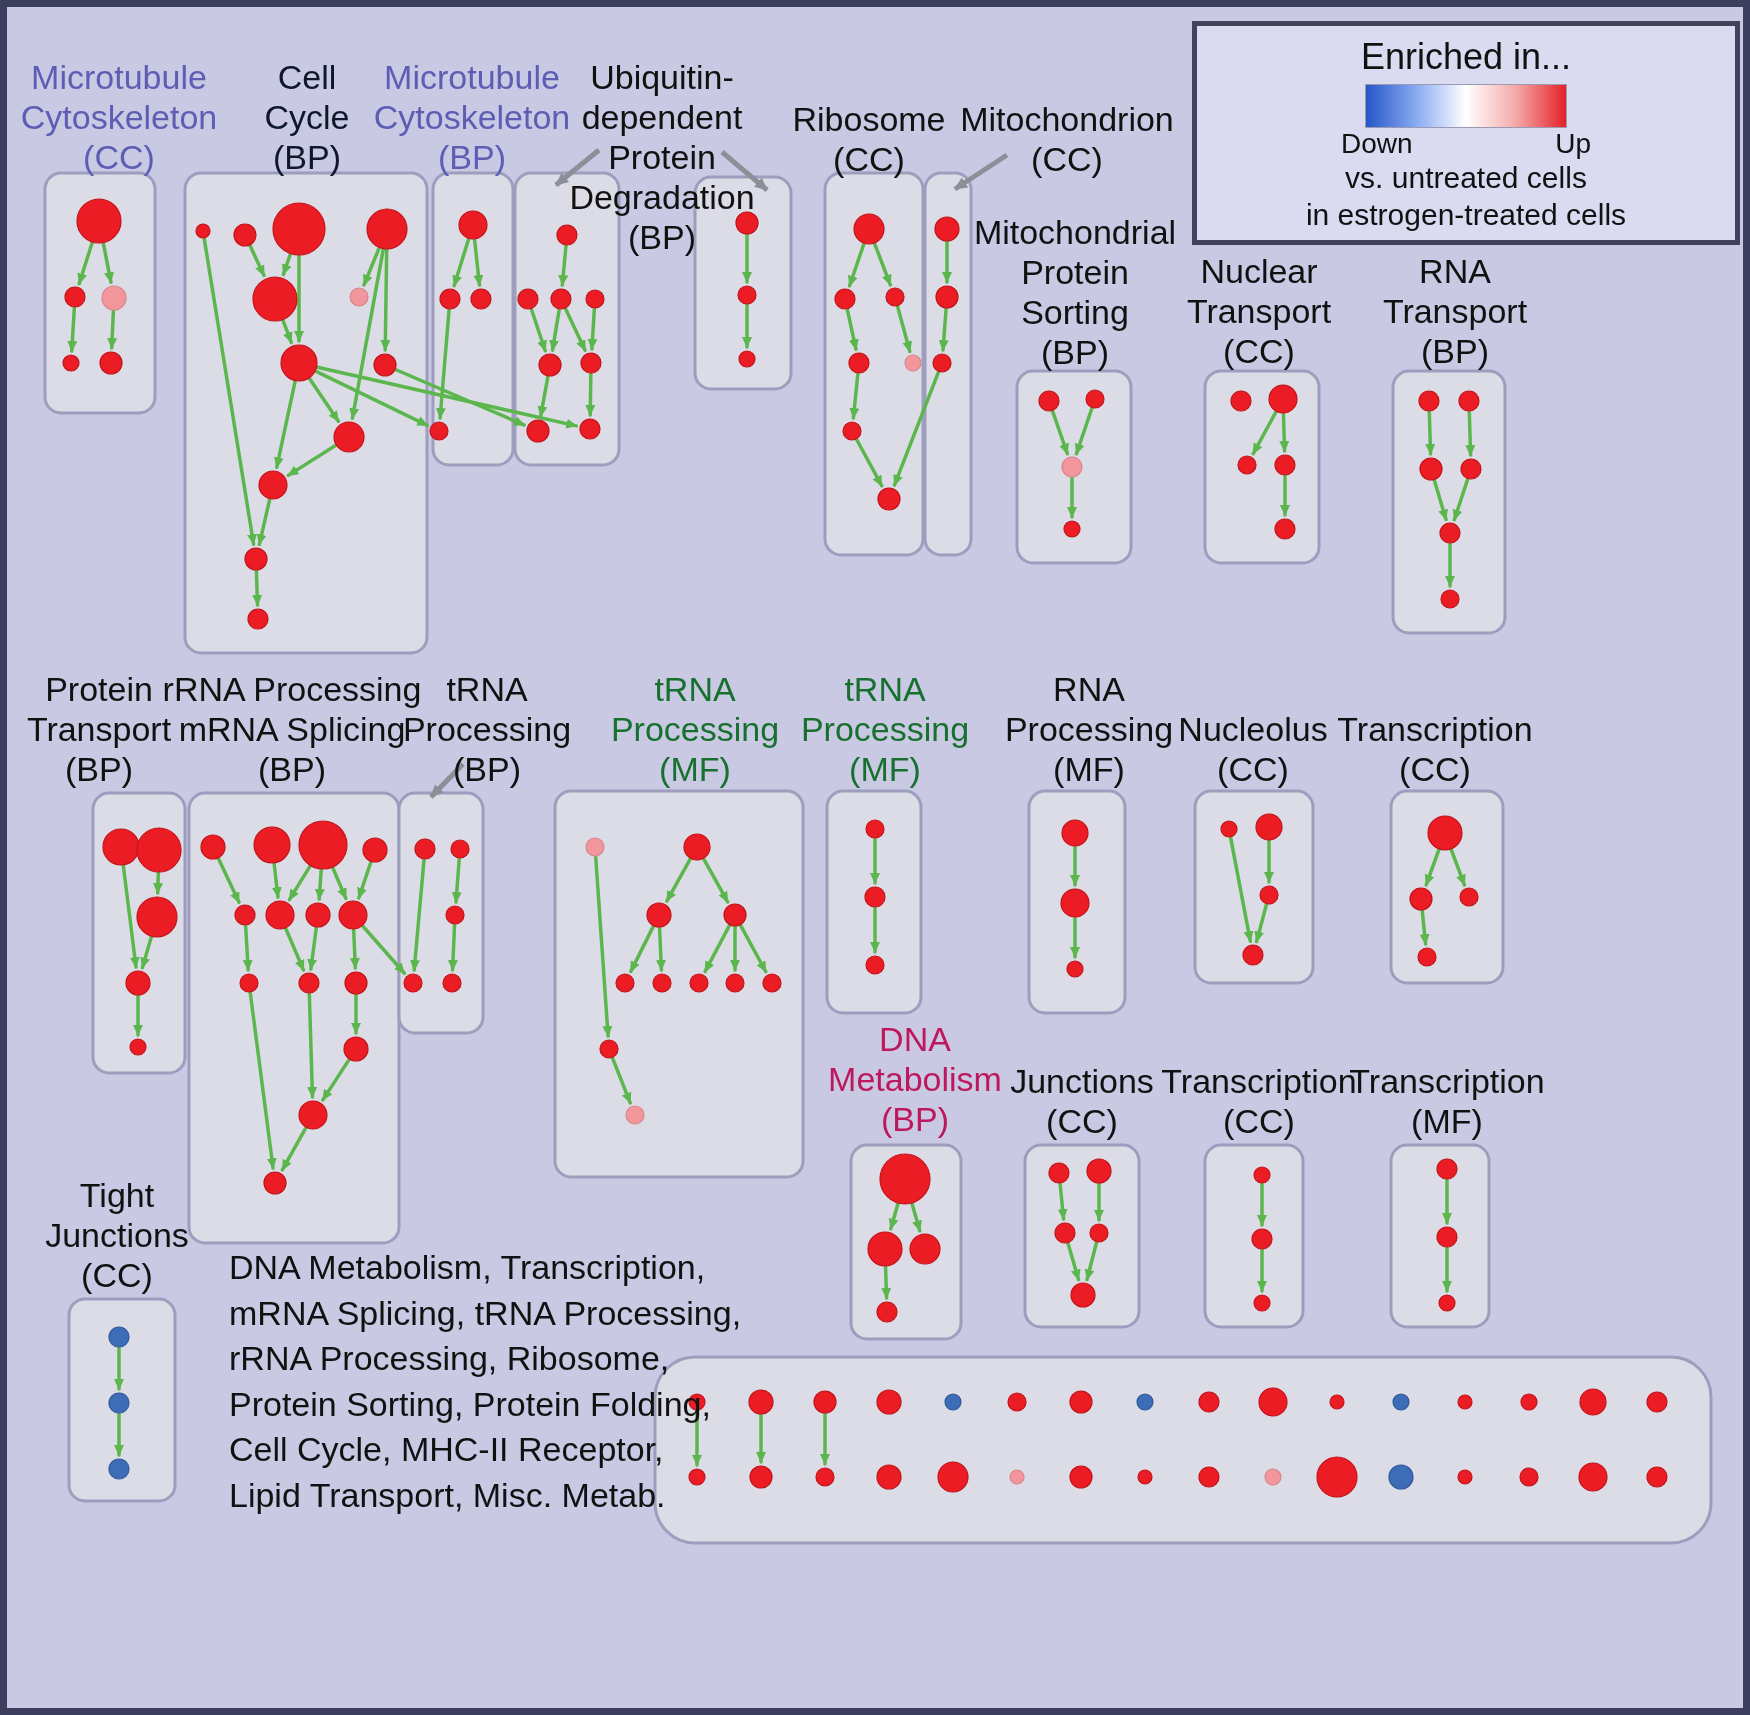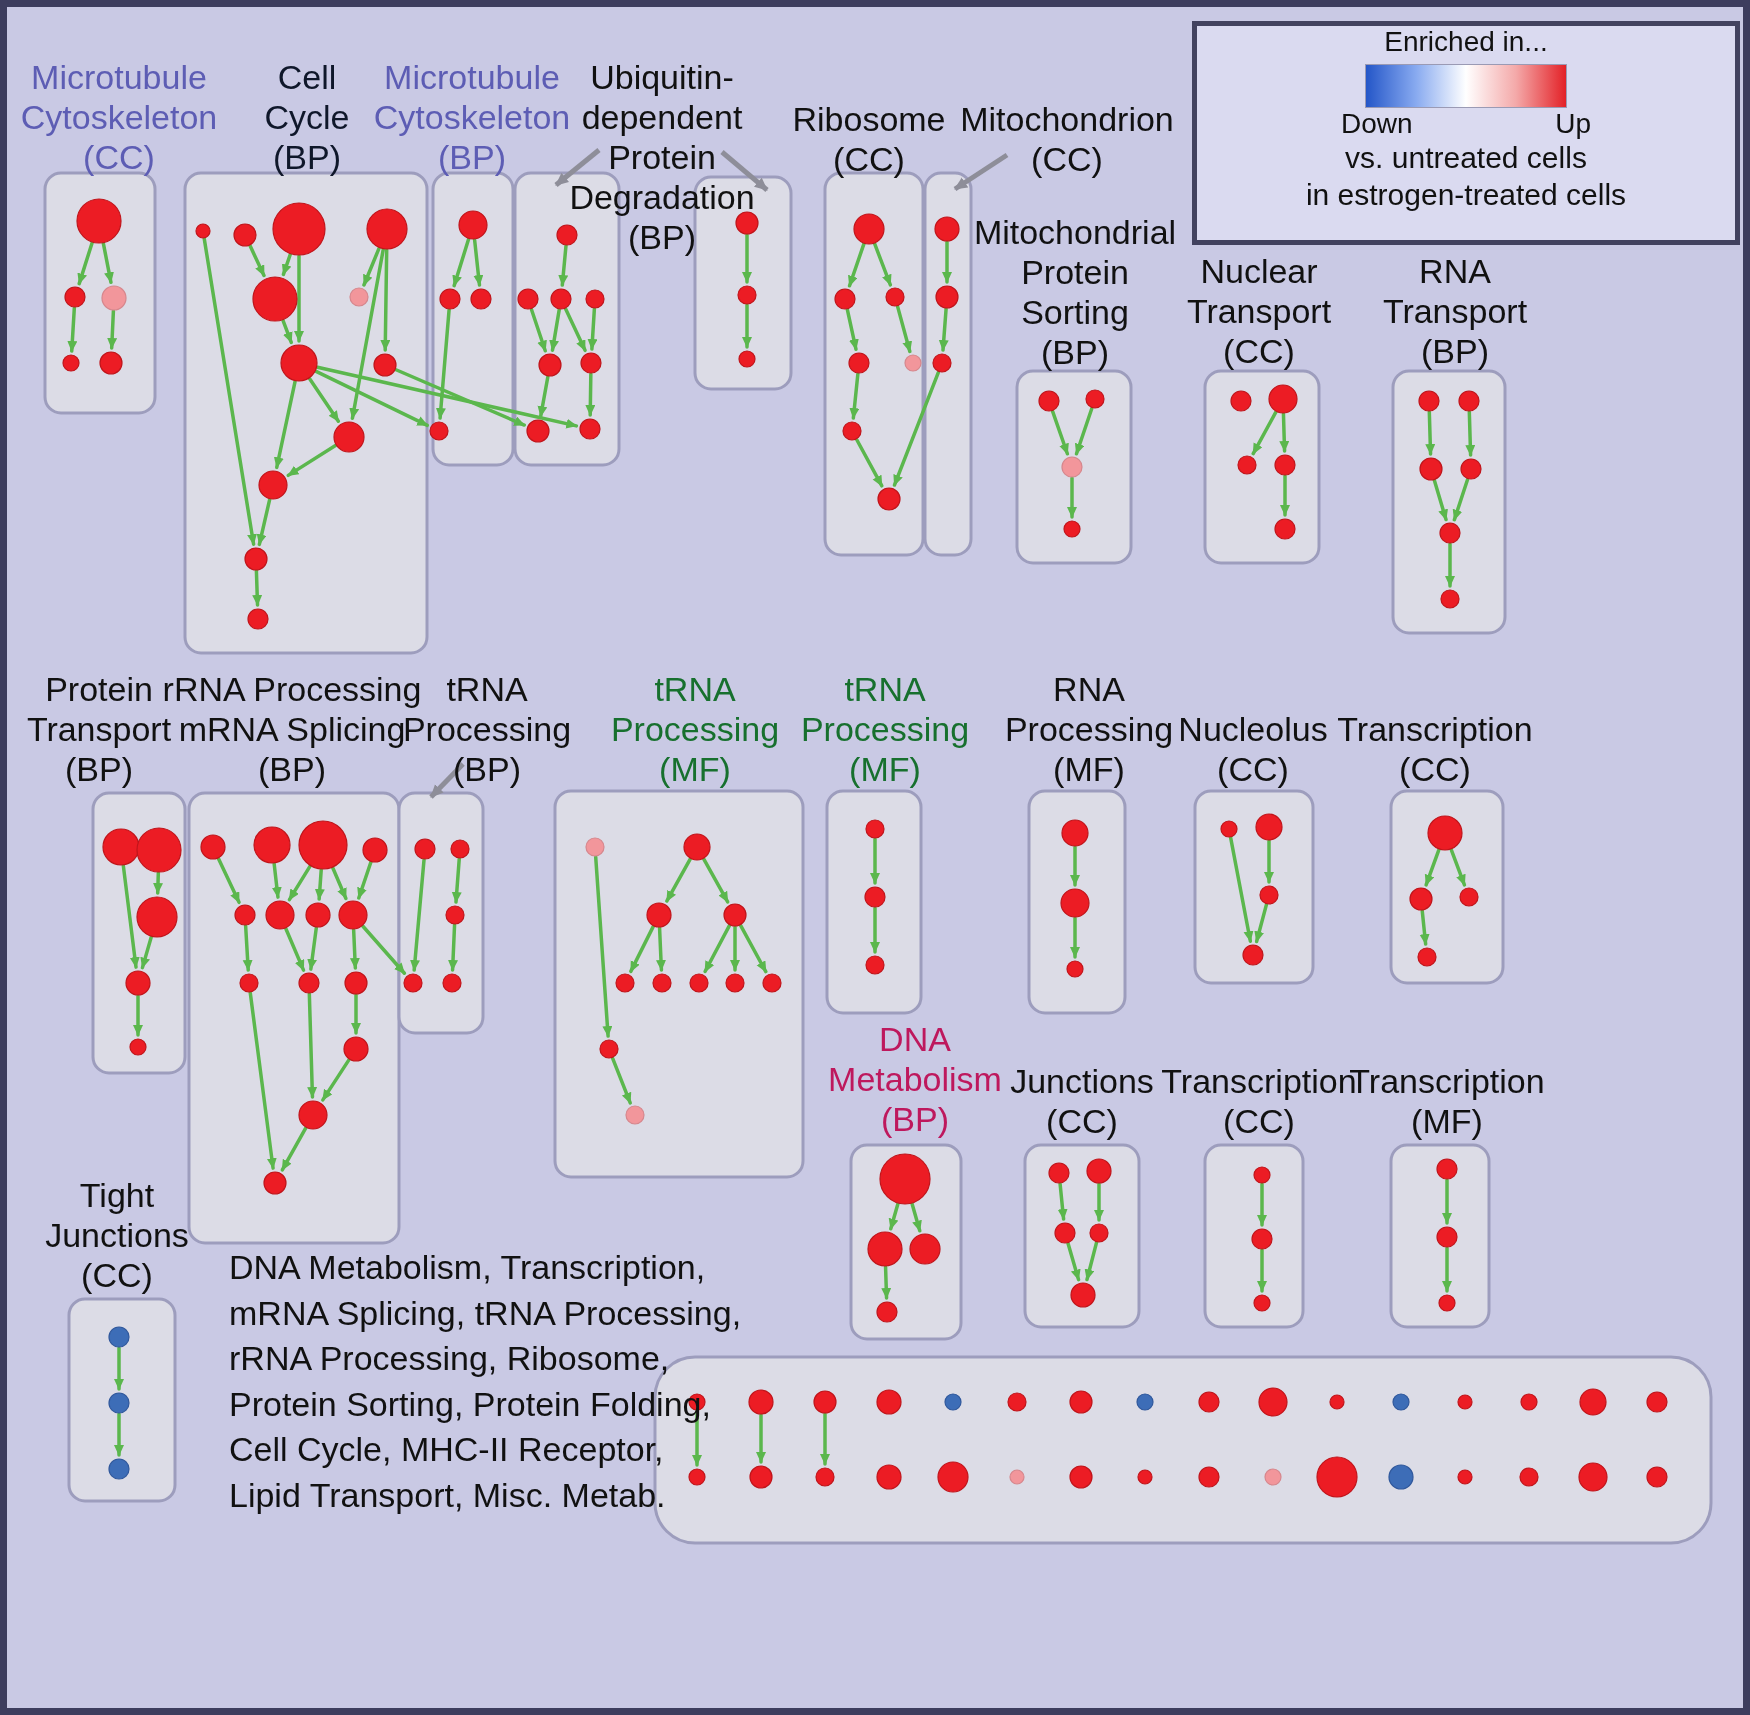--- a/index.html
+++ b/index.html
@@ -13,21 +13,21 @@
     position:absolute;transform:translateX(-50%);text-align:center;
     font-size:34px;line-height:1.18;white-space:pre-line;color:#111;
   }
   .misc-text{
     position:absolute;font-size:34px;line-height:1.34;white-space:pre-line;color:#111;
   }
   .legend{
     position:absolute;left:1185px;top:14px;width:548px;height:224px;
     border:5px solid #42425f;background:#dadaf0;box-sizing:border-box;text-align:center;
   }
-  .legend-title{font-size:28px;margin-top:0;}
+  .legend-title{font-size:36px;margin-top:10px;}
   .legend-bar{width:200px;height:42px;margin:6px auto 0;border:1px solid #9a9ab4;}
   .legend-downup{width:250px;margin:0 auto;display:flex;justify-content:space-between;font-size:28px;}
   .legend-sub{font-size:30px;line-height:1.22;}
 </style>
 </head>
 <body>
 
 <div id="canvas">
 
   <svg id="diagram" width="1750" height="1715" viewBox="0 0 1750 1715">

